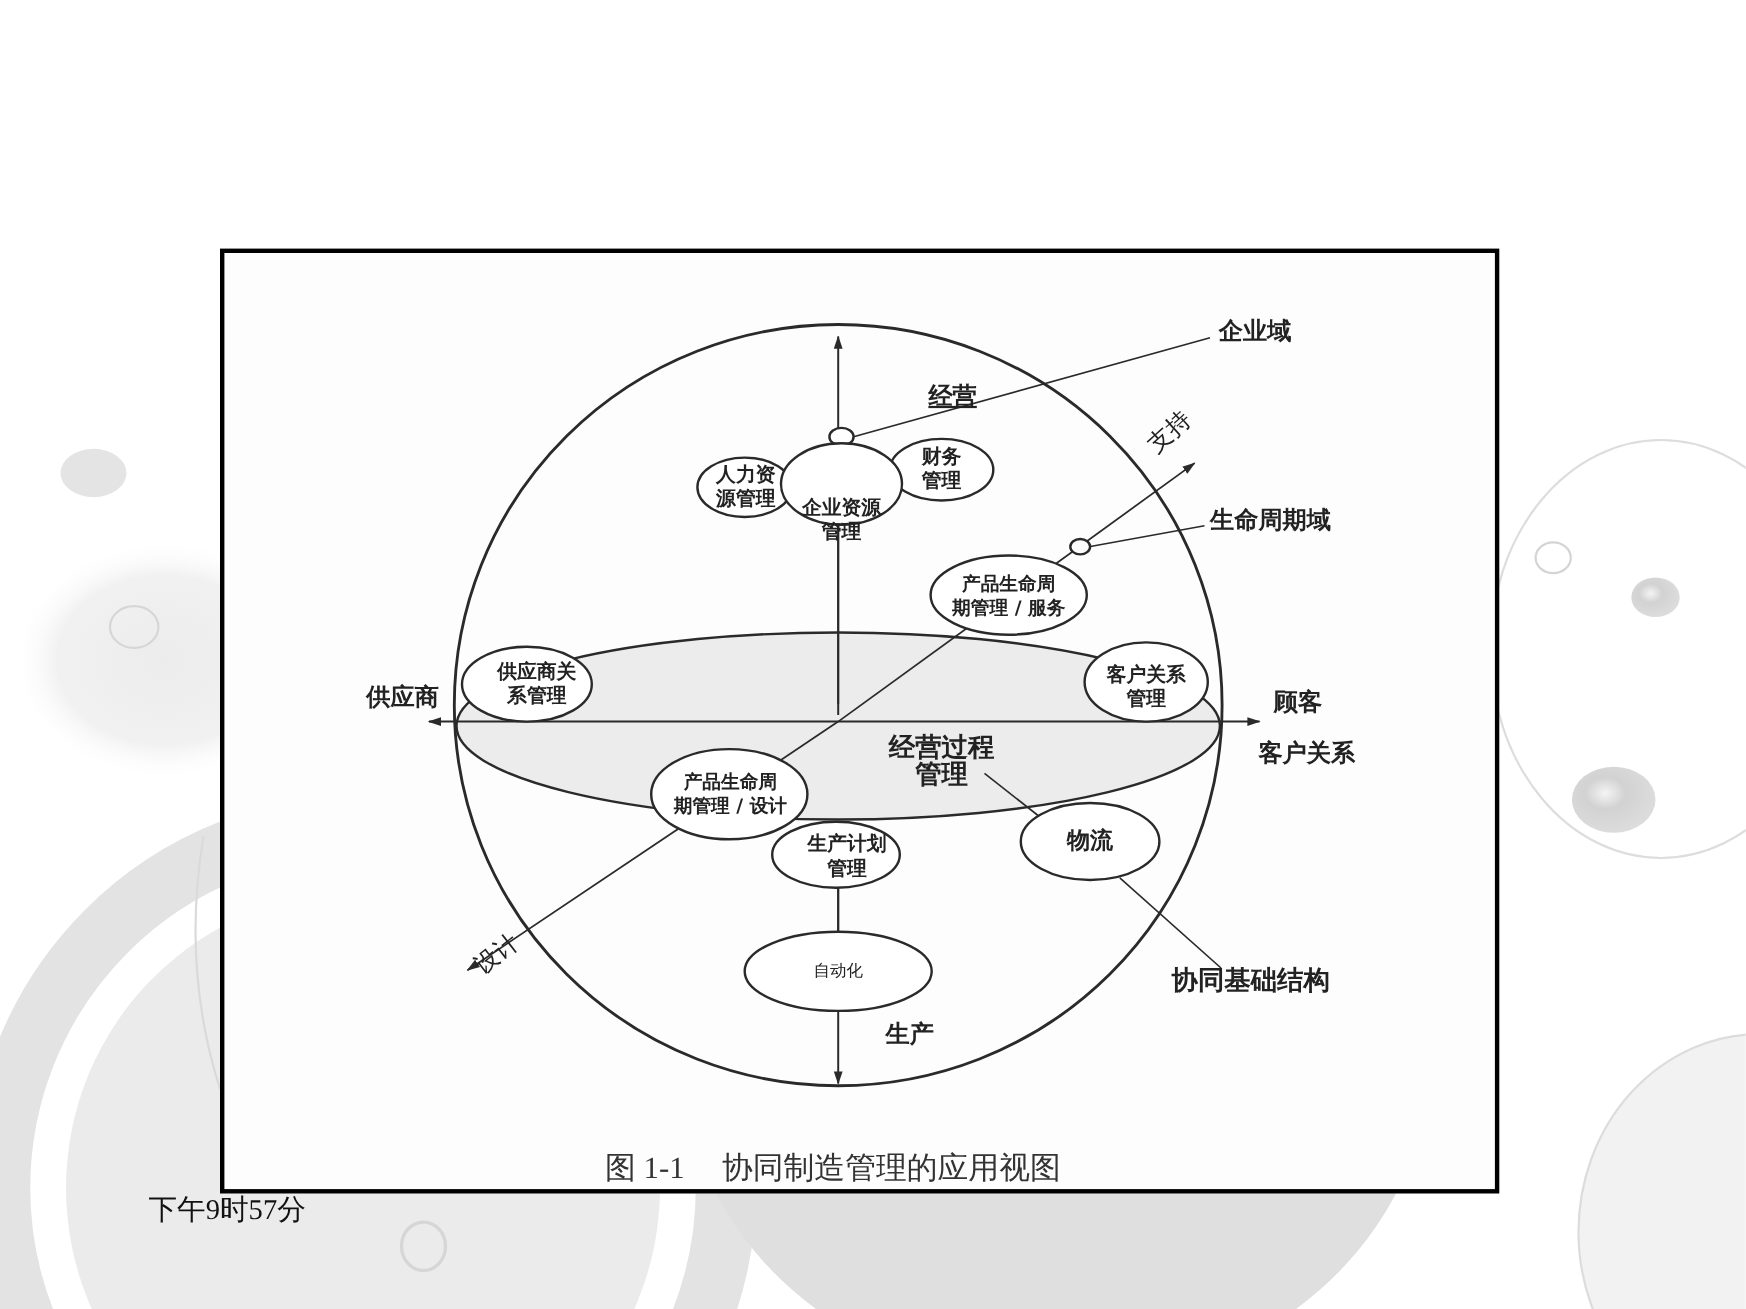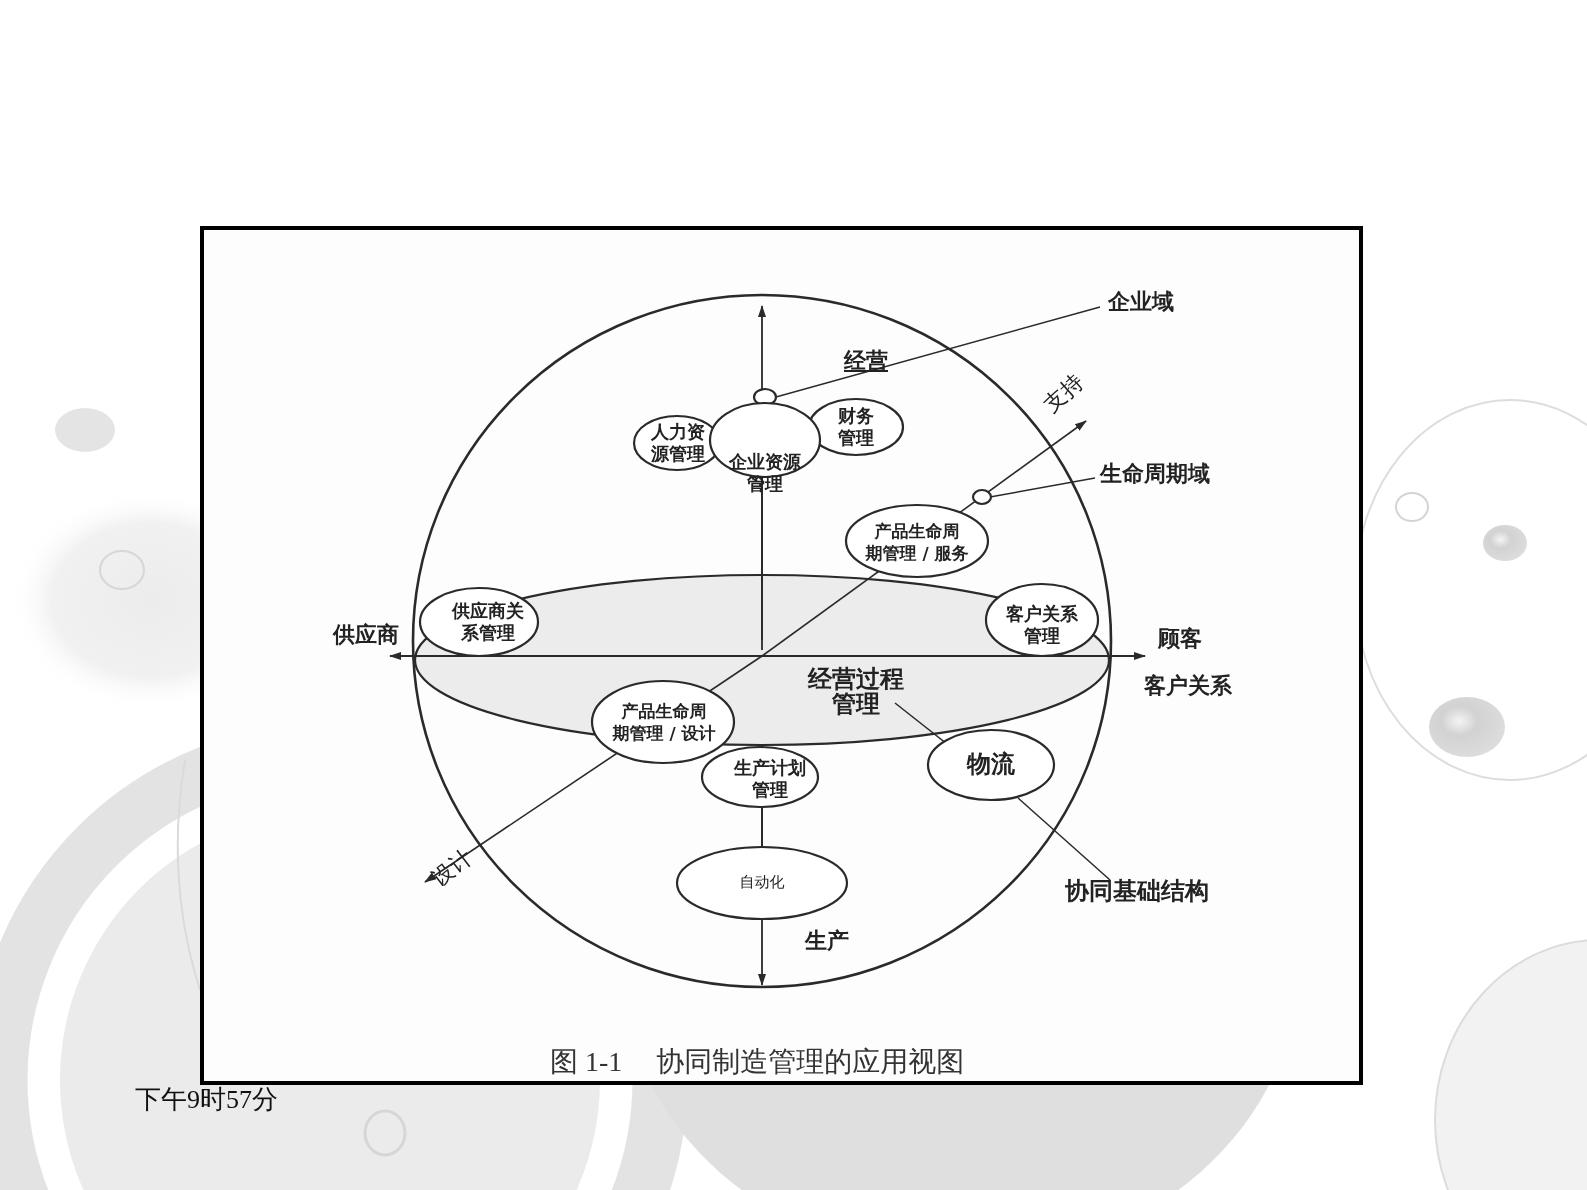--- a/index.html
+++ b/index.html
@@ -158,21 +158,21 @@
   <div>管理</div>
 </div>
 <div class="node-txt" style="left:593px;top:700px;width:142px;font-size:17px;">
   <div>产品生命周</div>
   <div>期管理 / 设计</div>
 </div>
 <div class="node-txt" style="left:704px;top:757px;width:132px;">
   <div>生产计划</div>
   <div>管理</div>
 </div>
-<div class="node-txt" style="left:951px;top:753px;width:80px;font-size:24px;">
+<div class="node-txt" style="left:951px;top:753px;width:80px;font-size:21px;">
   <div>物流</div>
 </div>
 <div class="node-txt" style="left:712px;top:871px;width:100px;font-size:15px;font-weight:normal;">
   <div>自动化</div>
 </div>
 
 <div class="caption">
   <span class="num">图 1-1</span><span>协同制造管理的应用视图</span>
 </div>
 

